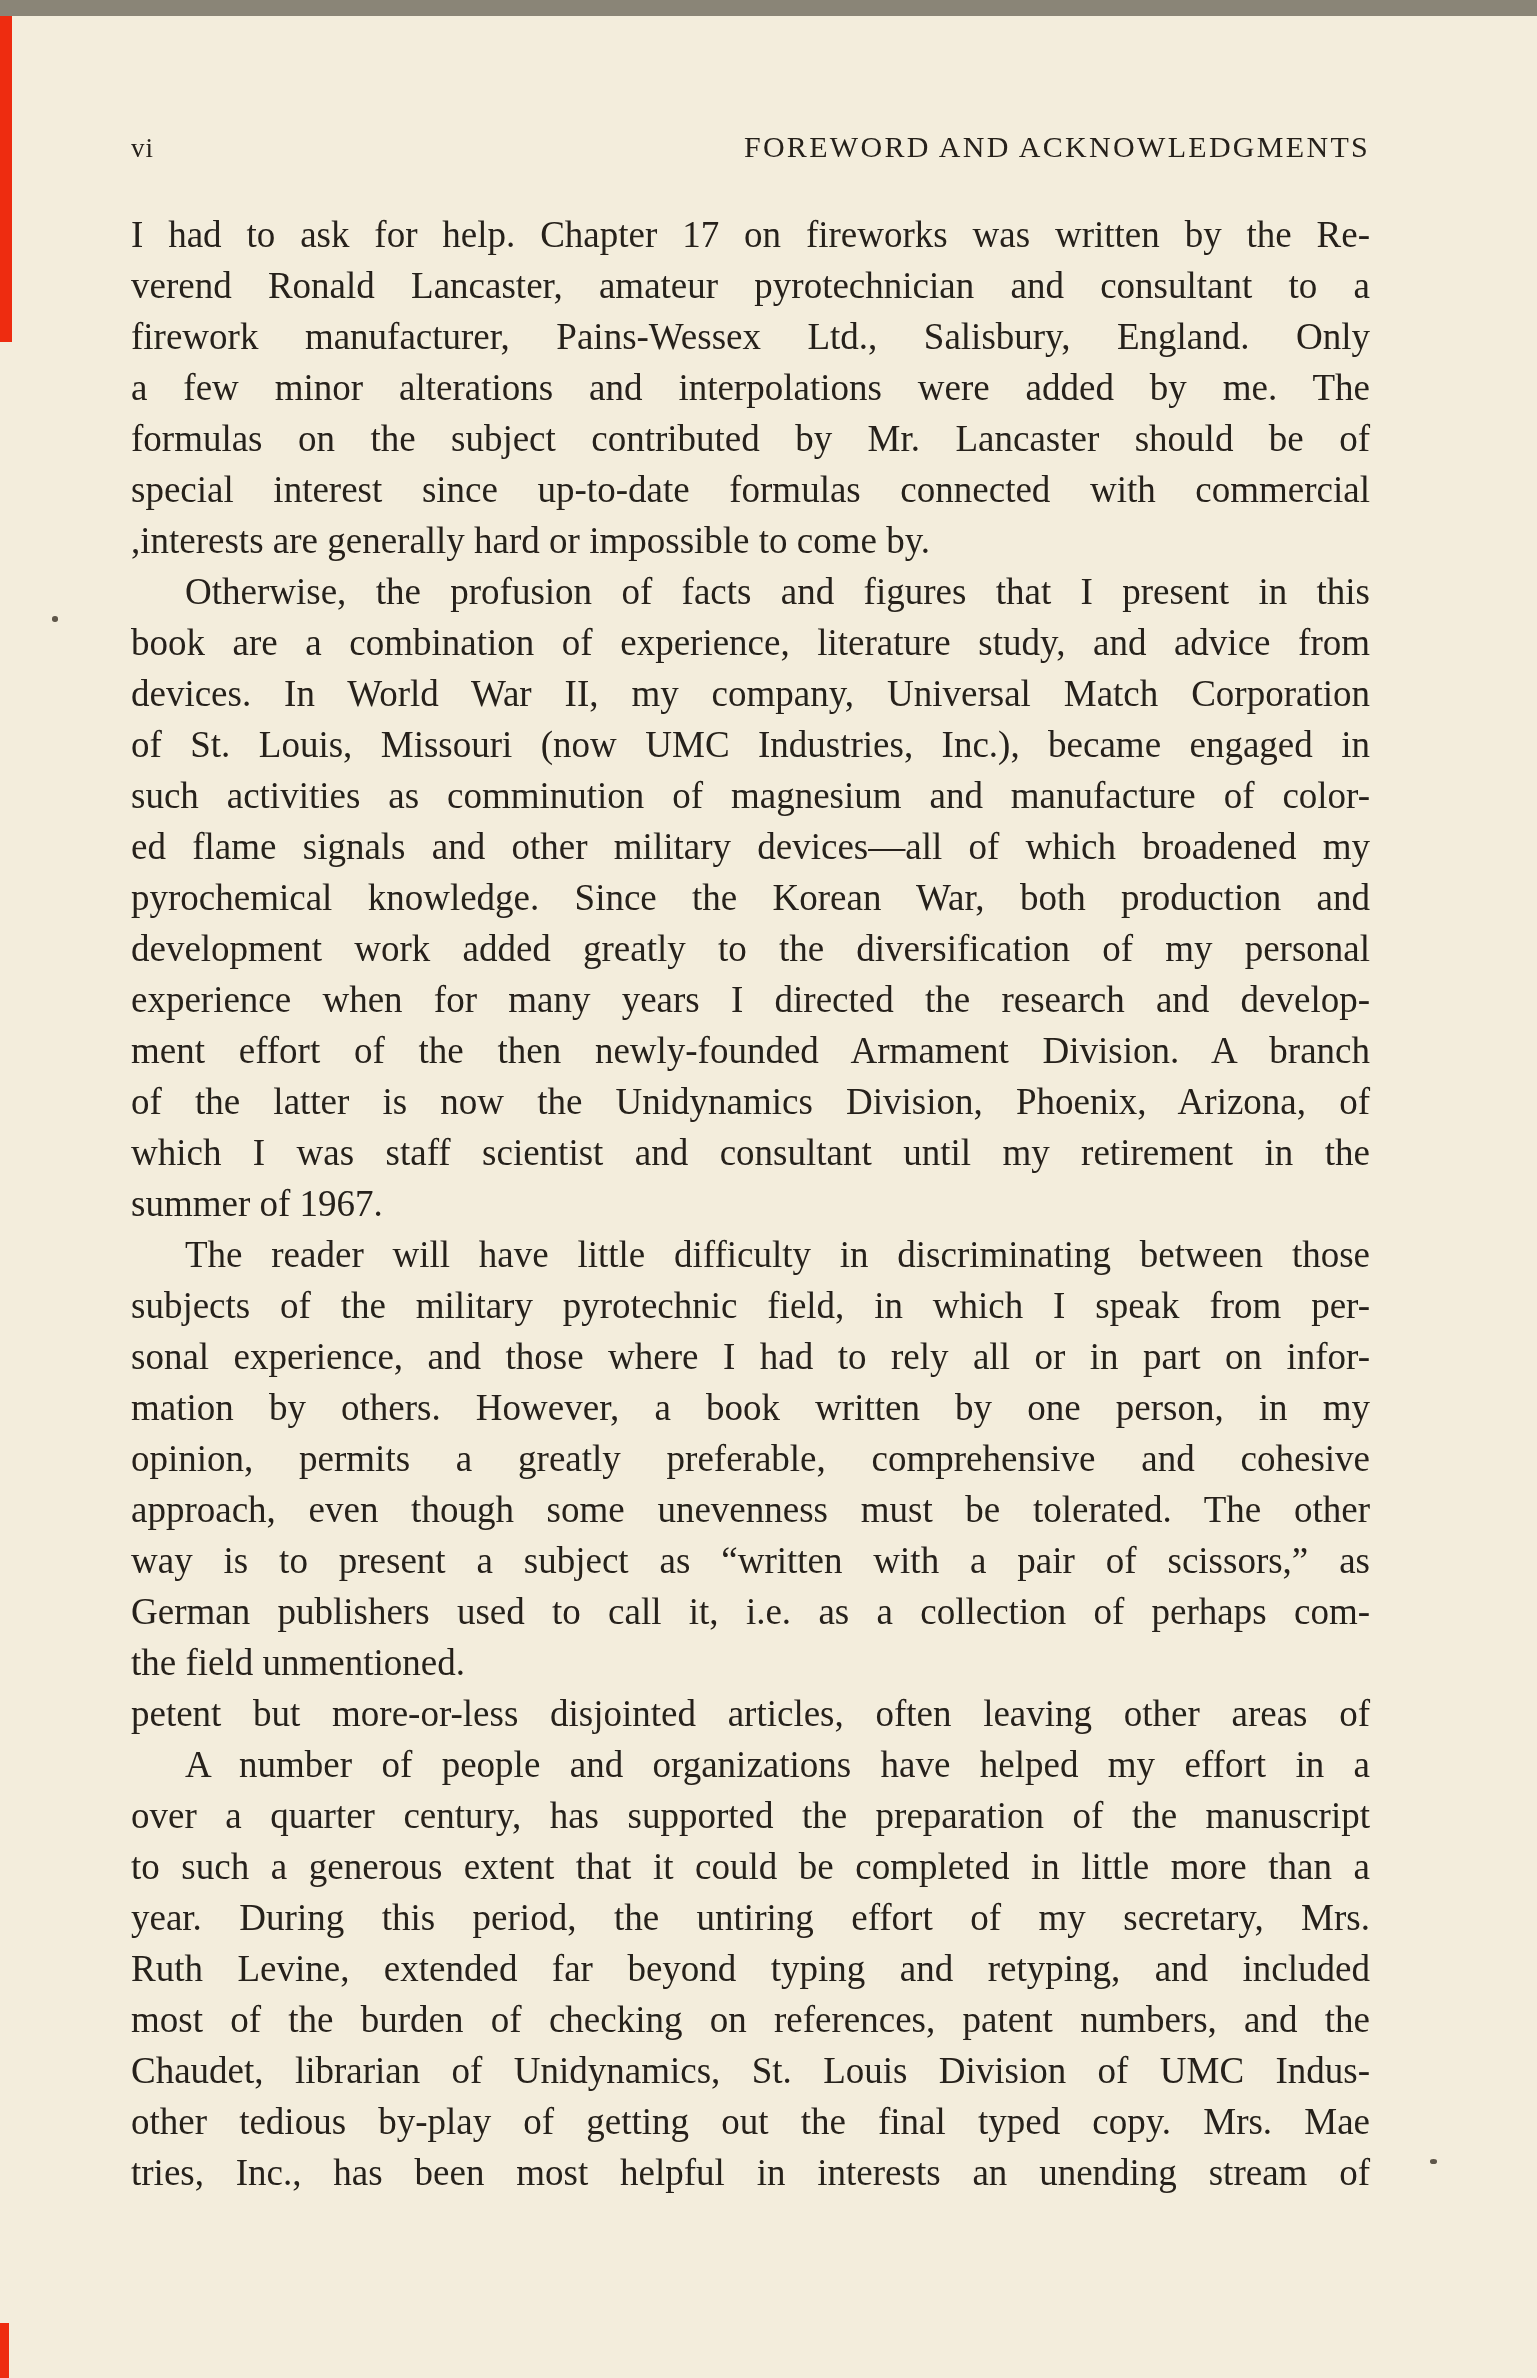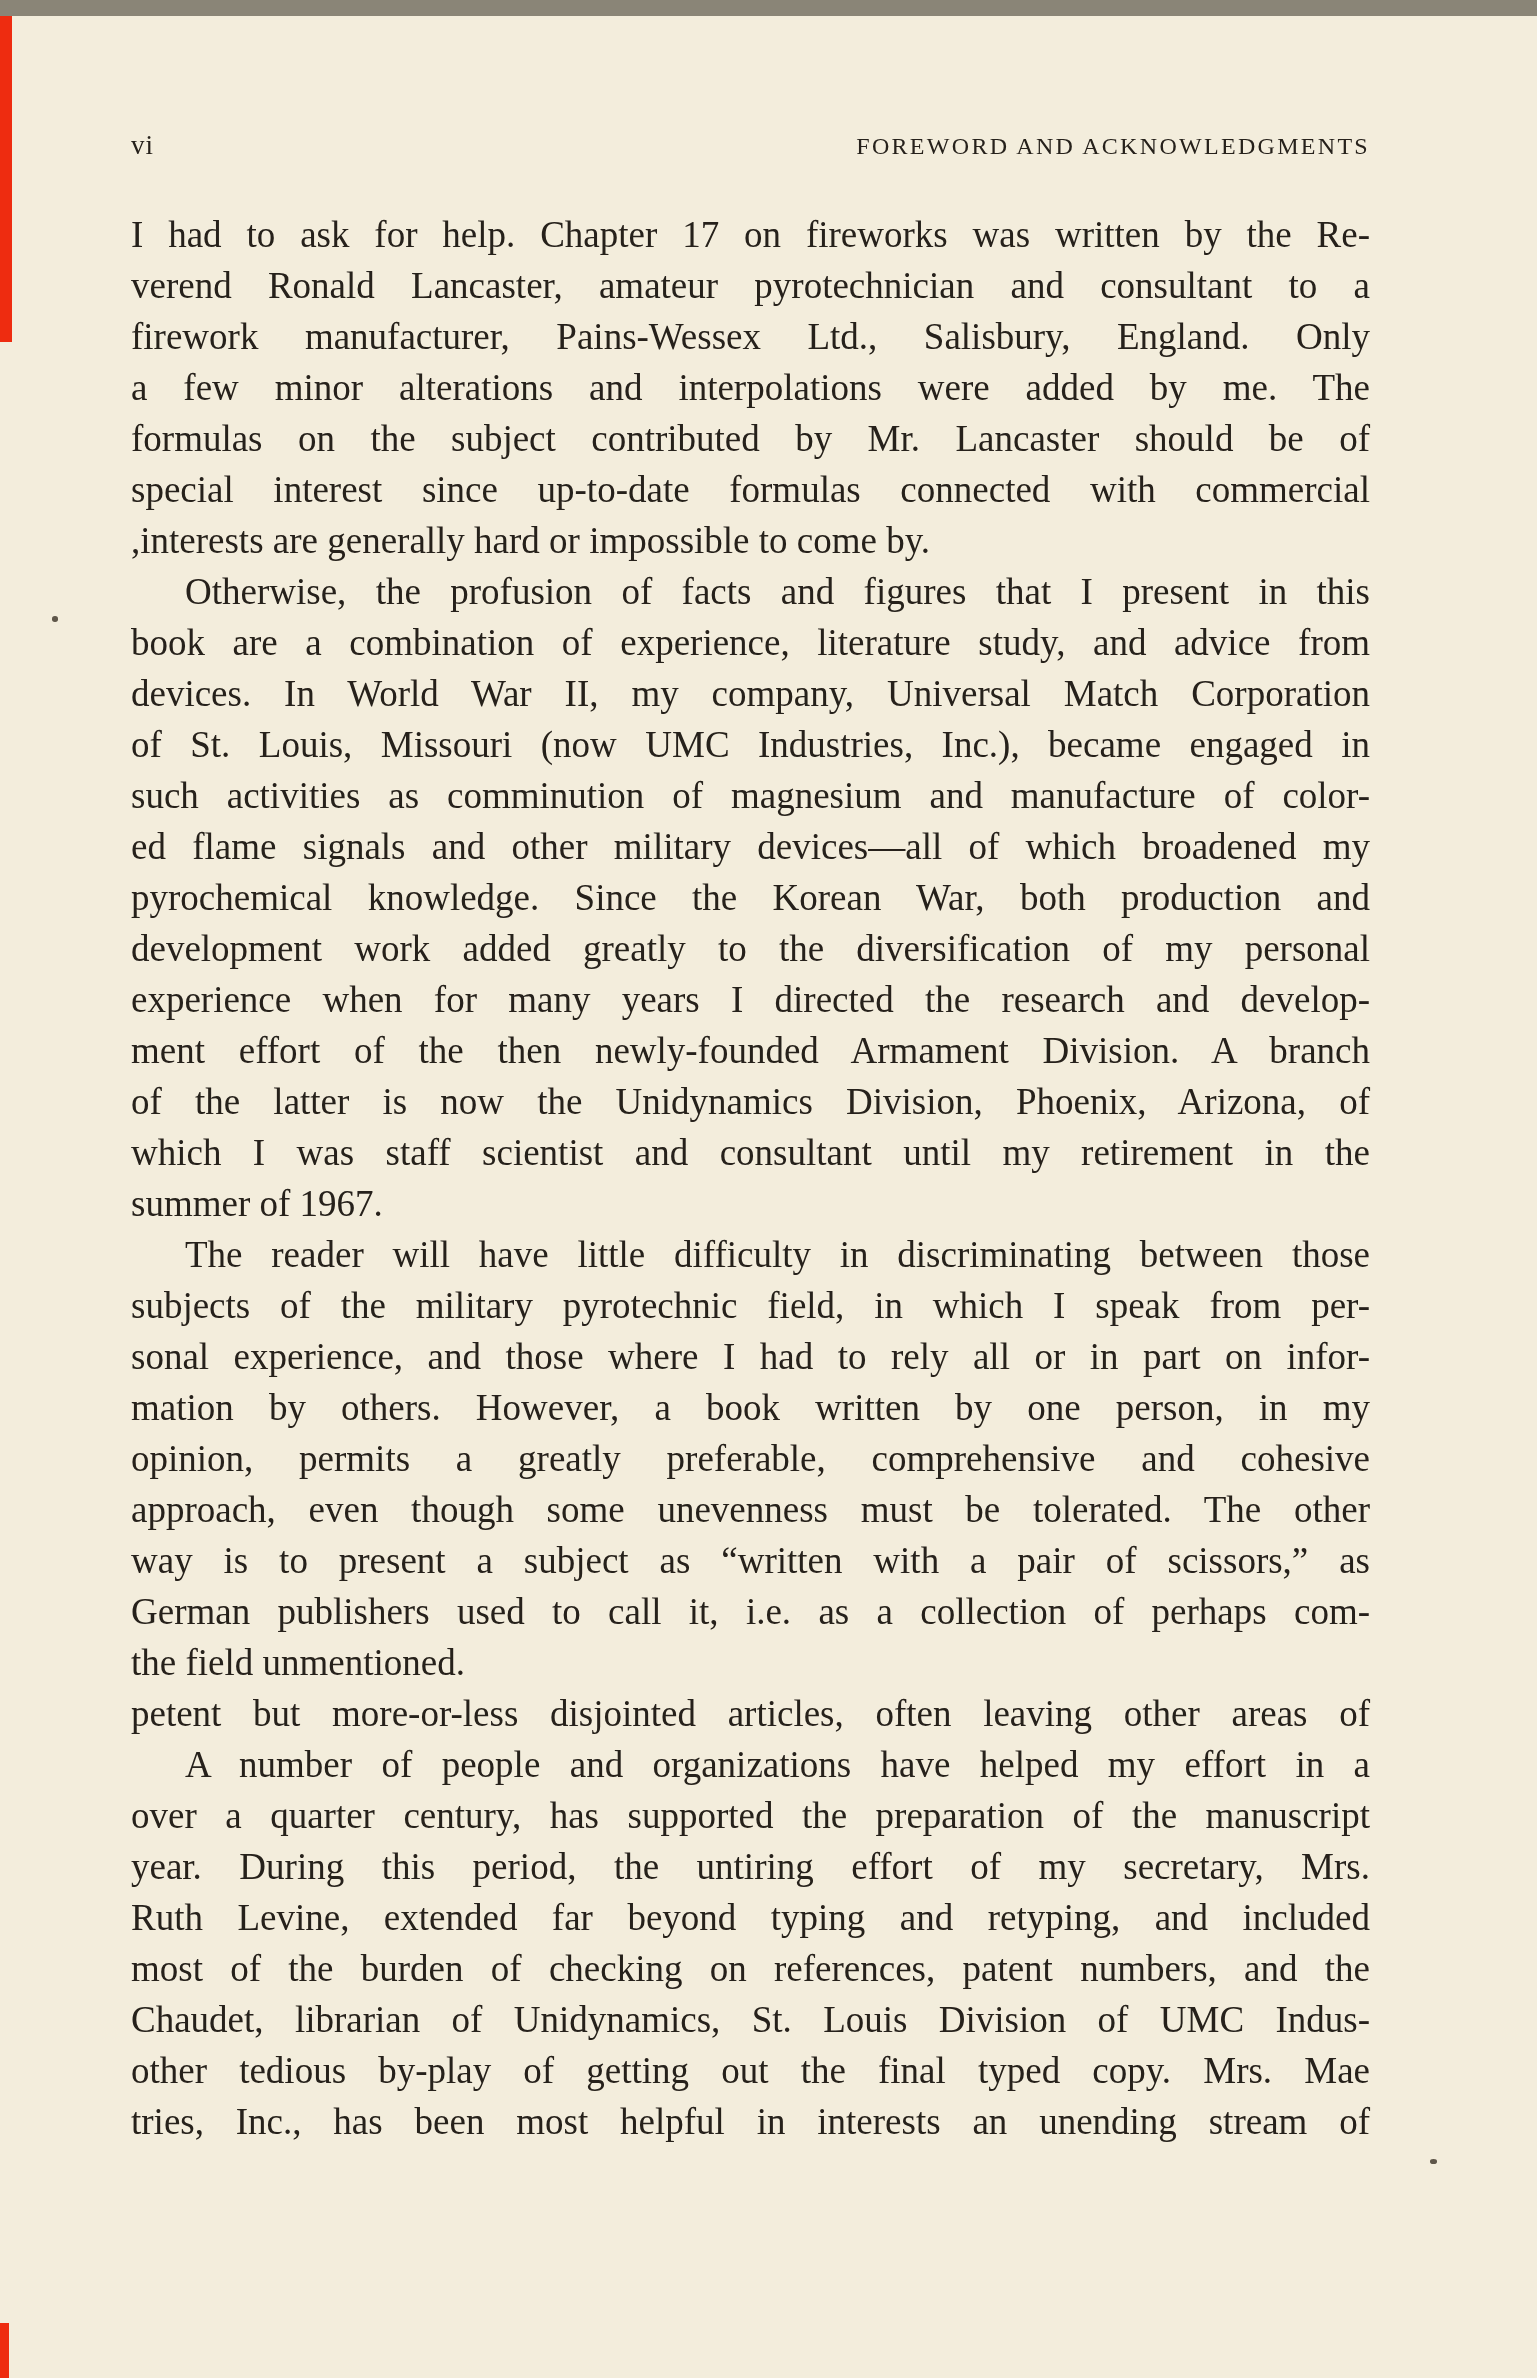--- a/index.html
+++ b/index.html
@@ -27,21 +27,21 @@
     width: 1239px;
     display: flex;
     justify-content: space-between;
     align-items: baseline;
   }
   .page-number {
     font-size: 27px;
     letter-spacing: 0.9px;
   }
   .running-title {
-    font-size: 24px;
+    font-size: 30px;
     letter-spacing: 2.3px;
   }
   .body-text {
     position: absolute;
     left: 131px;
     top: 193px;
     width: 1239px;
   }
   .line {
     font-size: 37px;
@@ -99,20 +99,21 @@
       <div class="line">sonal experience, and those where I had to rely all or in part on infor-</div>
       <div class="line">mation by others. However, a book written by one person, in my</div>
       <div class="line">opinion, permits a greatly preferable, comprehensive and cohesive</div>
       <div class="line">approach, even though some unevenness must be tolerated. The other</div>
       <div class="line">way is to present a subject as “written with a pair of scissors,” as</div>
       <div class="line">German publishers used to call it, i.e. as a collection of perhaps com-</div>
       <div class="line flush">the field unmentioned.</div>
       <div class="line">petent but more-or-less disjointed articles, often leaving other areas of</div>
       <div class="line indent">A number of people and organizations have helped my effort in a</div>
       <div class="line">over a quarter century, has supported the preparation of the manuscript</div>
+      <div class="line">to such a generous extent that it could be completed in little more than a</div>
       <div class="line">year. During this period, the untiring effort of my secretary, Mrs.</div>
       <div class="line">Ruth Levine, extended far beyond typing and retyping, and included</div>
       <div class="line">most of the burden of checking on references, patent numbers, and the</div>
       <div class="line">Chaudet, librarian of Unidynamics, St. Louis Division of UMC Indus-</div>
       <div class="line">other tedious by-play of getting out the final typed copy. Mrs. Mae</div>
       <div class="line">tries, Inc., has been most helpful in interests an unending stream of</div>
     </div>
 
   <div class="speck s1"></div>
   <div class="speck s2"></div>

